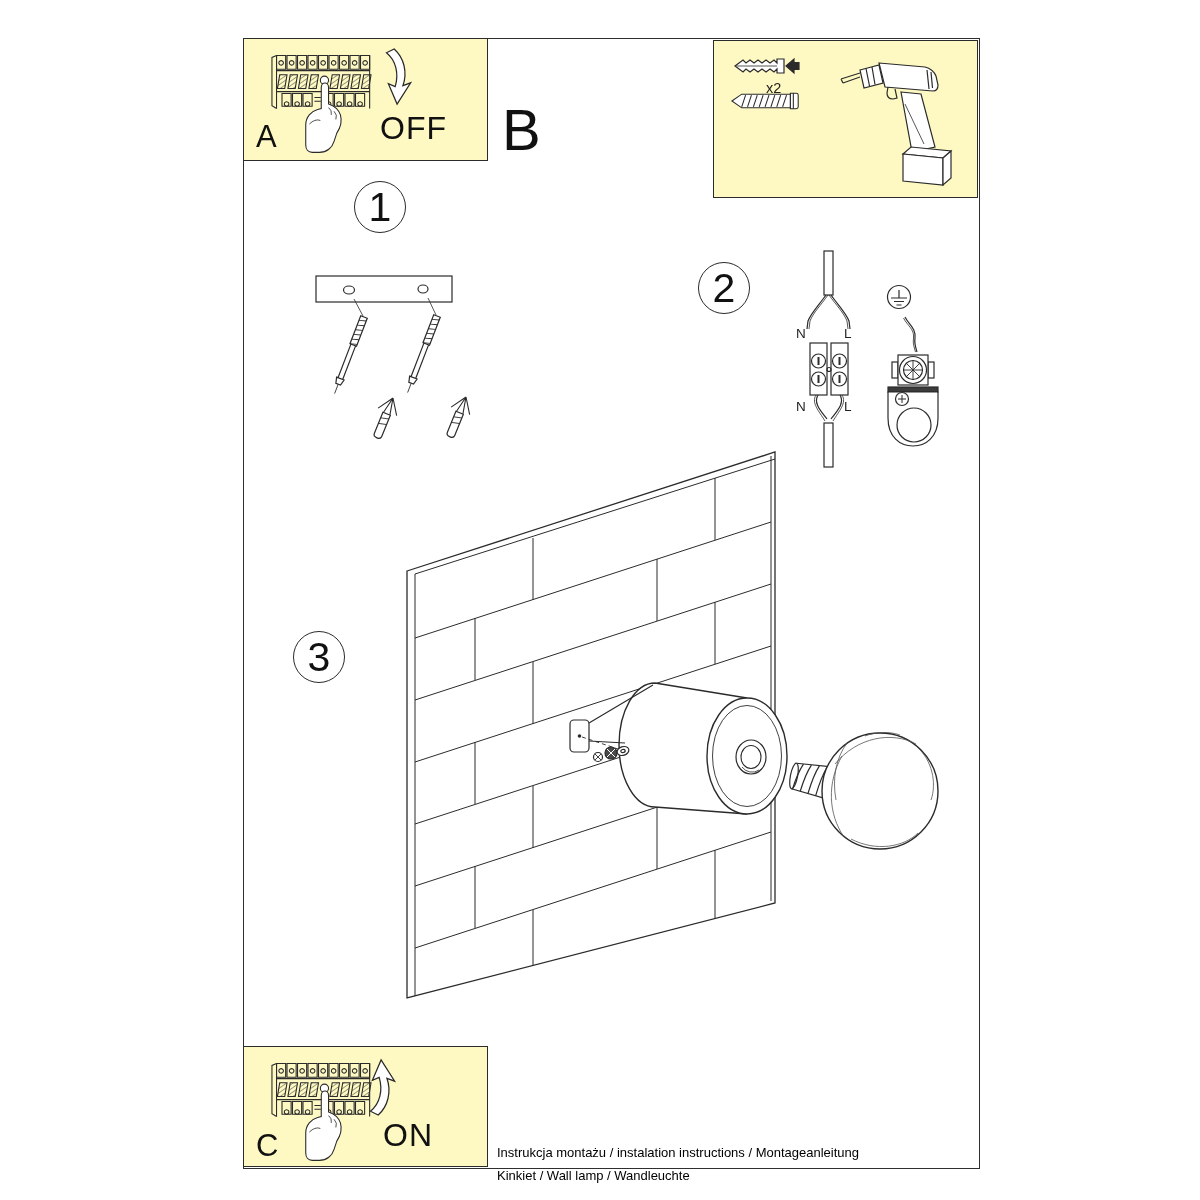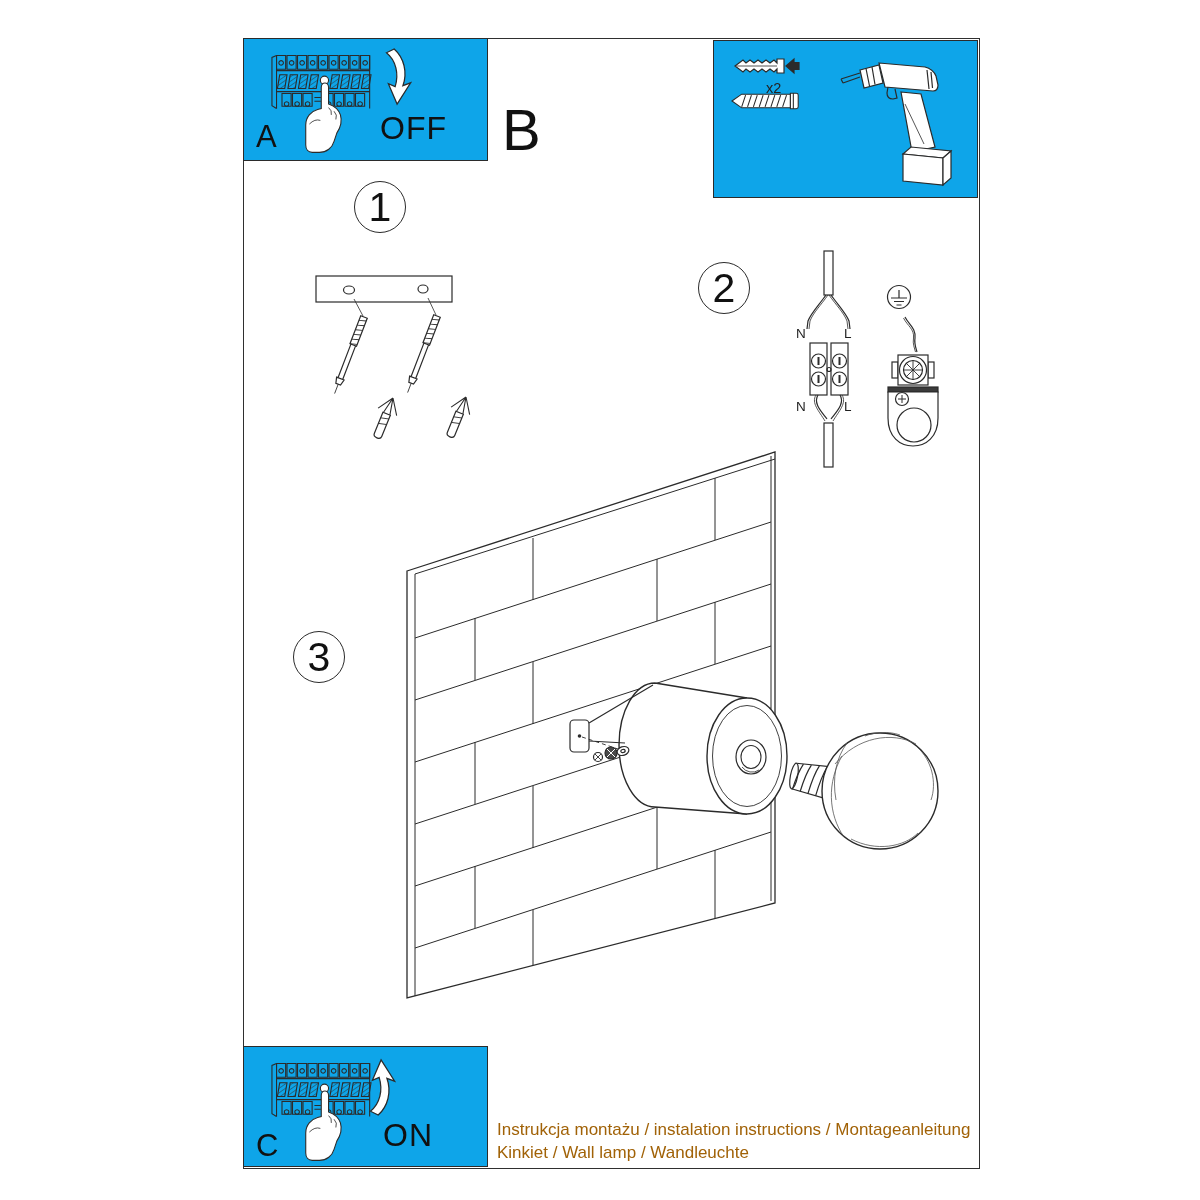--- a/index.html
+++ b/index.html
@@ -1,28 +1,28 @@
 <!DOCTYPE html>
 <html><head>
 <meta charset="utf-8">
 <style>
   html,body{margin:0;padding:0;background:#fff;}
   body{width:1200px;height:1200px;position:relative;font-family:"Liberation Sans",sans-serif;color:#1f1f1f;overflow:hidden;}
   .abs{position:absolute;}
   .frame{border:1.3px solid #2f2f2f;}
-  .pbox{border:1.6px solid #2b2b2b;background:#0ea5e9;box-sizing:border-box;}
+  .pbox{border:1.6px solid #2b2b2b;background:#fef9c3;box-sizing:border-box;}
   svg{display:block;overflow:visible;}
   .biglabel{font-size:31px;color:#111;line-height:1;}
   .hugelabel{font-size:58px;color:#111;line-height:1;}
   .action{font-size:32px;color:#111;line-height:1;letter-spacing:1px;}
   .qty{font-size:14.5px;color:#222;}
   .step-circle{width:50px;height:50px;border:1.7px solid #2b2b2b;border-radius:50%;
     display:flex;align-items:center;justify-content:center;background:#fff;}
   .step-circle span{font-size:41px;line-height:1;color:#111;}
-  .footer-line{font-size:17px;color:#a16207;line-height:1;white-space:nowrap;}
+  .footer-line{font-size:13px;color:#000000;line-height:1;white-space:nowrap;margin-top:25px;}
   text{font-family:"Liberation Sans",sans-serif;fill:#1f1f1f;}
 </style>
 </head>
 <body>
 
 <svg width="0" height="0">
   <defs>
     <pattern id="hatch" width="4" height="4" patternUnits="userSpaceOnUse" patternTransform="rotate(55)">
       <line x1="0" y1="0" x2="0" y2="4" stroke="#2b2b2b" stroke-width="1"></line>
     </pattern>

